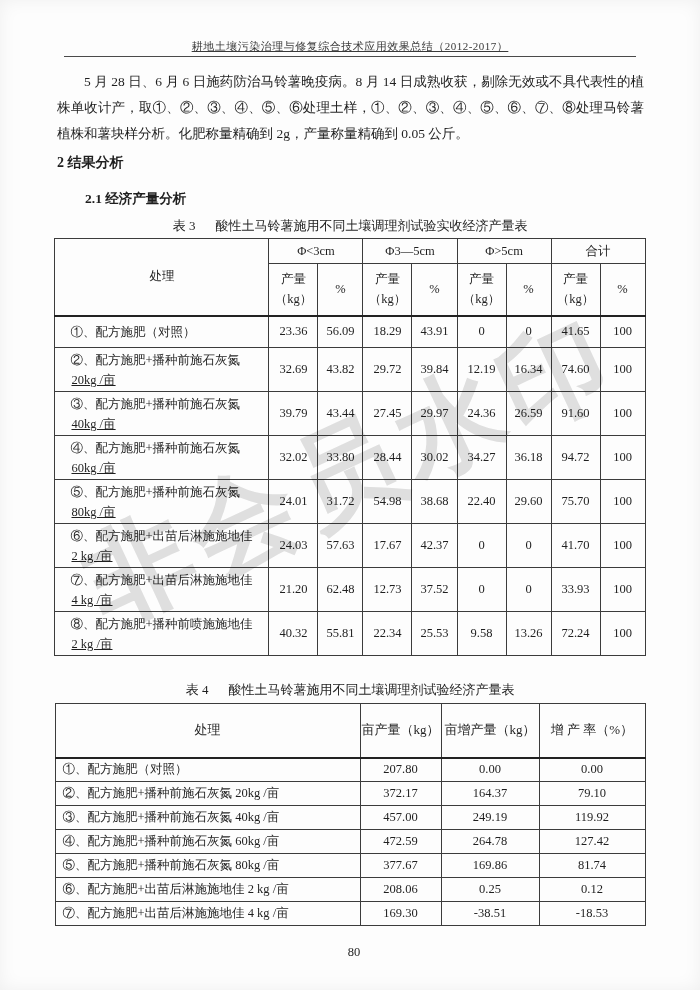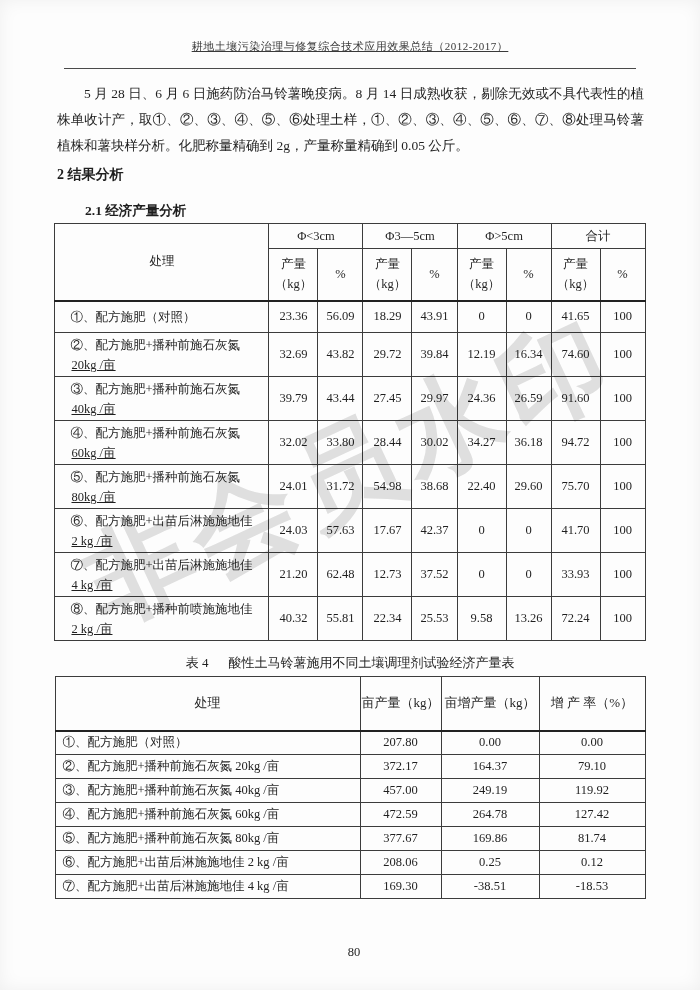--- a/index.html
+++ b/index.html
@@ -13,21 +13,21 @@
     color: #1f1f1f;
     overflow: hidden;
     box-shadow: inset 0 0 18px rgba(0,0,0,0.06);
   }
   .content { position: relative; z-index: 1; }
 
   
   .hdr {
     margin: 0 64px;
     padding-top: 36px;
-    padding-bottom: 14px;
+    padding-bottom: 2px;
     border-bottom: 1.5px solid #4a4a4a;
     text-align: center;
   }
   .hdr-title {
     font-size: 11px;
     color: #3a3a3a;
     text-decoration: underline;
     letter-spacing: 0.5px;
   }
 
@@ -126,20 +126,23 @@
 
     <div class="hdr">
       <span class="hdr-title">耕地土壤污染治理与修复综合技术应用效果总结（2012-2017）</span>
     </div>
 
     <p class="para">5 月 28 日、6 月 6 日施药防治马铃薯晚疫病。8 月 14 日成熟收获，剔除无效或不具代表性的植株单收计产，取①、②、③、④、⑤、⑥处理土样，①、②、③、④、⑤、⑥、⑦、⑧处理马铃薯植株和薯块样分析。化肥称量精确到 2g，产量称量精确到 0.05 公斤。</p>
 
     <div class="h-l1">2 结果分析</div>
     <div class="h-l2">2.1 经济产量分析</div>
 
+    <div class="tbl-caption">
+      <span class="cap-label">表 3</span><span>酸性土马铃薯施用不同土壤调理剂试验实收经济产量表</span>
+    </div>
 
     <table class="t3">
       <colgroup>
         <col style="width:214px">
           <col style="width:49px">
           <col style="width:45px">
           <col style="width:49px">
           <col style="width:45px">
           <col style="width:49px">
           <col style="width:45px">
@@ -295,21 +298,21 @@
             <td>25.53</td>
             <td>9.58</td>
             <td>13.26</td>
             <td>72.24</td>
             <td>100</td>
           </tr>
 
       </tbody>
     </table>
 
-    <div class="tbl-caption" style="margin-top:13px">
+    <div class="tbl-caption" style="margin-top:25px">
       <span class="cap-label">表 4</span><span>酸性土马铃薯施用不同土壤调理剂试验经济产量表</span>
     </div>
 
     <table class="t4">
       <colgroup>
         <col style="width:305px">
           <col style="width:81px">
           <col style="width:98px">
           <col style="width:106px">
       </colgroup>

